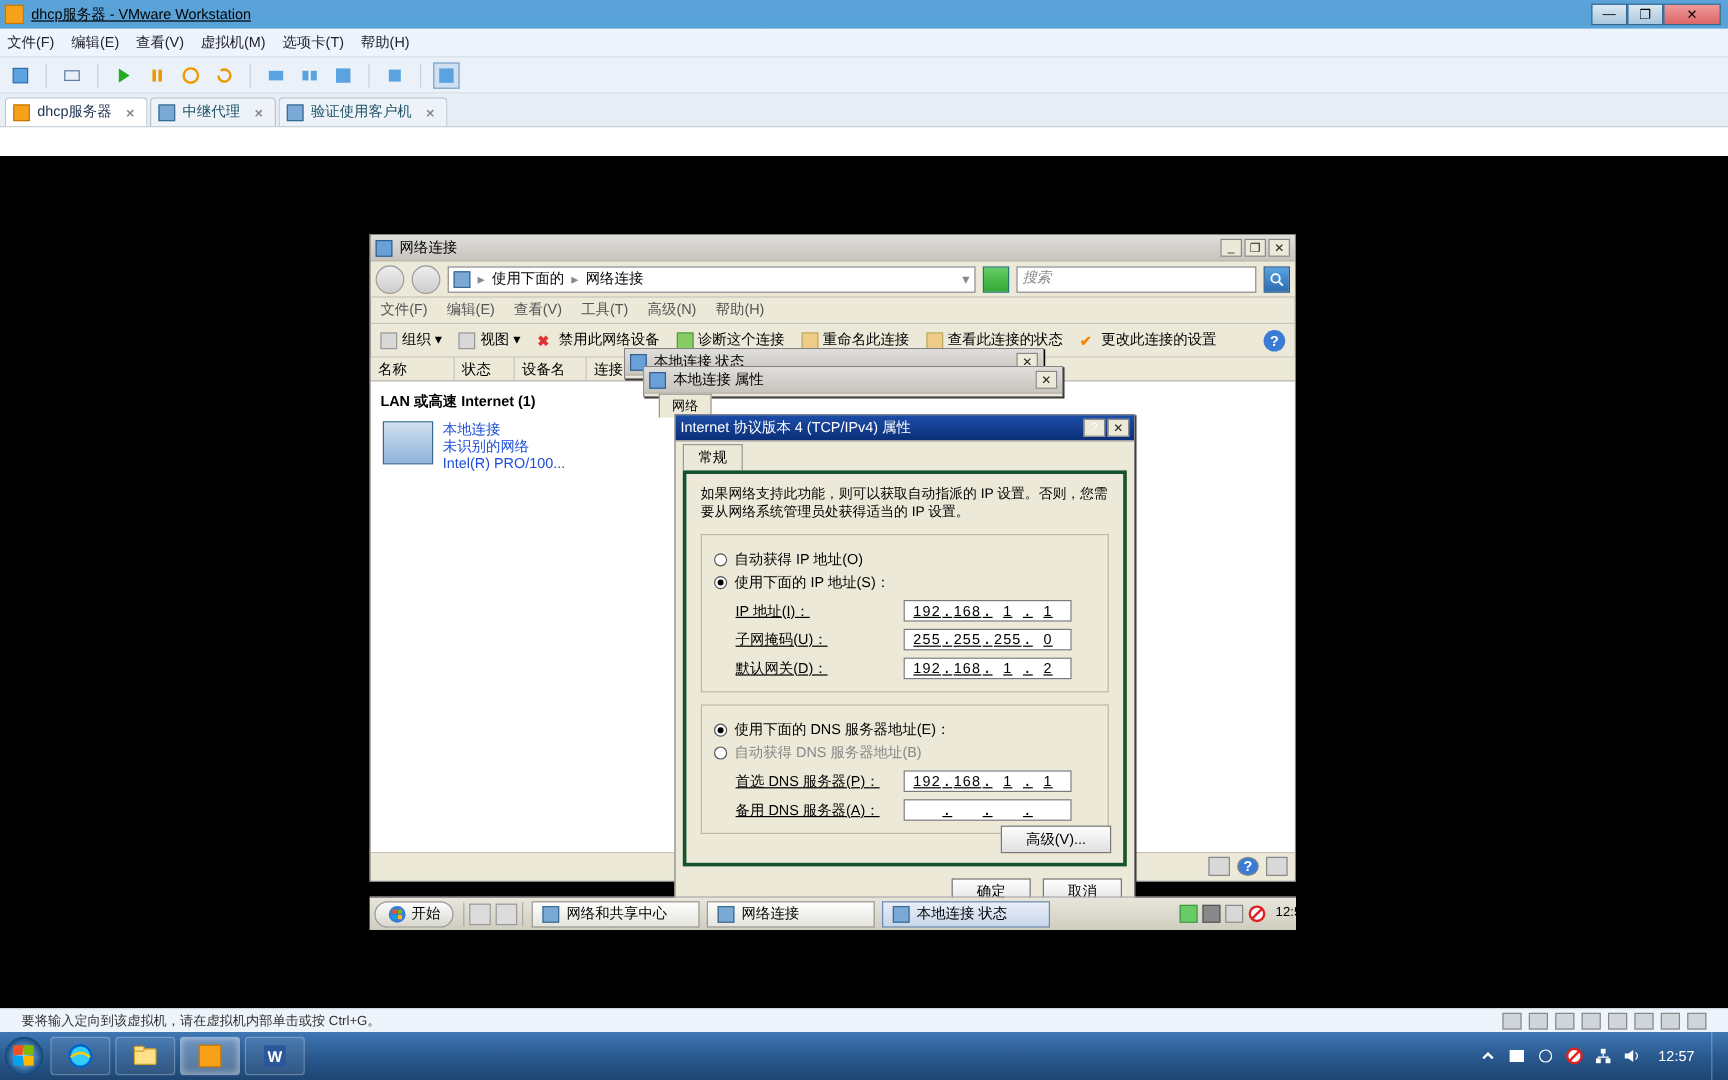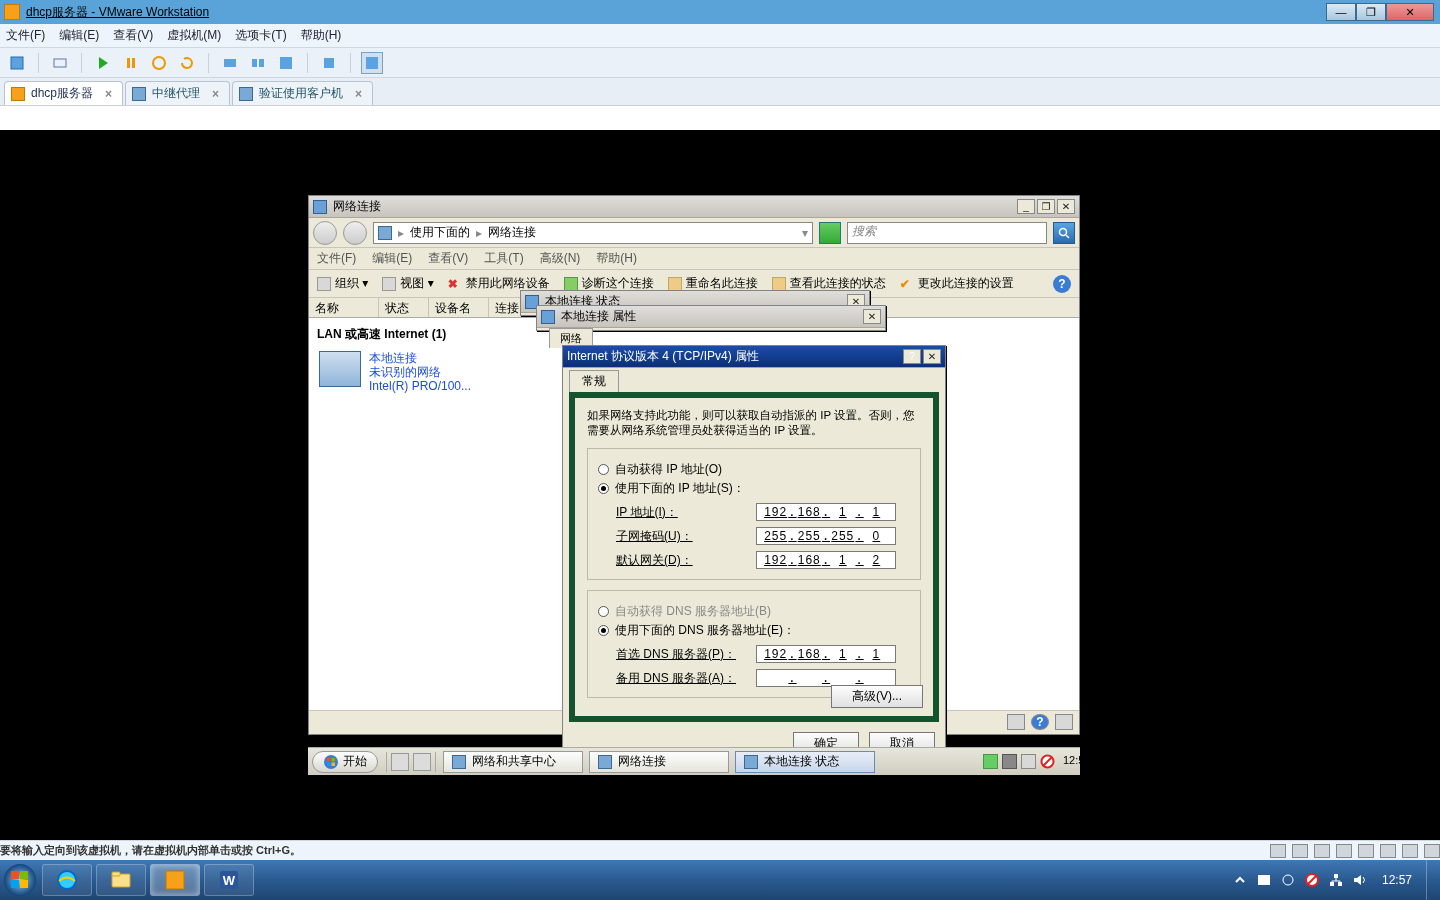--- a/index.html
+++ b/index.html
@@ -21,21 +21,21 @@
 .tb-sep { width:1px;height:20px;background:#c8d0d8;margin:0 4px;}
 .tb-btn { width:22px;height:22px;border:1px solid transparent;display:flex;align-items:center;justify-content:center;cursor:pointer;}
 .tb-btn svg{width:16px;height:16px;}
 .vm-tabs { height:28px; background:#e8eef6; border-bottom:1px solid #c8d0d8; display:flex; align-items:flex-end; padding:0 4px; gap:2px;}
 .vm-tab { height:24px; padding:0 10px 0 6px; background:#fff; border:1px solid #b8c4d0; border-bottom:none; border-top-left-radius:4px; border-top-right-radius:4px; display:flex; align-items:center; gap:6px; color:#235; cursor:pointer;}
 .vm-tab.inactive { background:#eef3f9; color:#256; }
 .vm-tab .x { color:#888; font-weight:bold; margin-left:6px; }
 .vm-tab .ico { width:14px;height:14px;background:#f7a11a;border:1px solid #c67800;}
 .vm-tab.inactive .ico { background:#7aa9d6;border-color:#3a6a90;}
 .vm-viewport { position:absolute; top:106px; left:0; right:0; bottom:20px; background:#000; }
-.vm-statusbar { position:absolute; left:0;right:0;bottom:0;height:20px;background:#eef4fb;border-top:1px solid #cfd8e0;display:flex;align-items:center;padding:0 0;color:#333;font-size:11px;font-weight:bold;}
+.vm-statusbar { position:absolute; left:0;right:0;bottom:0;height:20px;background:#eef4fb;border-top:1px solid #cfd8e0;display:flex;align-items:center;padding:0 18px;color:#333;font-size:11px;}
 .vm-status-icons { margin-left:auto; display:flex; gap:6px; }
 .vm-status-icons span{width:16px;height:14px;background:#d0d6dc;border:1px solid #888;}
 
 
 .guest { position:absolute; left:308px; top:65px; width:772px; height:580px; }
 
 .win { position:absolute; background:#ece9d8; border:1px solid #848284; box-shadow:1px 1px 0 #000; }
 .win-title { height:22px; background:linear-gradient(#e0dedb,#c7c4bd); border-bottom:1px solid #a9a69e; display:flex; align-items:center; padding:0 4px; font-size:12px;}
 .win-title.active { background:linear-gradient(#4a7abf,#355f9e); color:#fff; }
 .win-title .wicon{width:14px;height:14px;background:#6aa0d8;border:1px solid #35608e;margin-right:6px;}
@@ -72,21 +72,21 @@
 .statwin{left:212px;top:95px;width:350px;height:26px;}
 .propwin{left:228px;top:110px;width:350px;height:26px;}
 .propwin .tabstub{position:absolute;top:22px;left:12px;padding:2px 10px;border:1px solid #999;border-bottom:none;background:#ece9d8;font-size:11px;}
 
 
 .ipd { left:254px; top:150px; width:384px; height:410px; }
 .ipd .win-title{background:linear-gradient(#1b4da8,#0b2f78);color:#fff;}
 .ipd .helpbtn{width:18px;height:15px;margin-left:2px;background:#ece9d8;border:1px solid #888;display:flex;align-items:center;justify-content:center;font-size:10px;cursor:pointer;}
 .ipd .tabs{height:24px;display:flex;align-items:flex-end;padding:4px 6px 0;}
 .ipd .tab{padding:2px 12px;border:1px solid #999;border-bottom:none;background:#ece9d8;font-size:12px;cursor:pointer;}
-.ipd .pane{margin:0 6px 6px;border:6px solid #14532d;background:#ece9d8;padding:10px 12px 8px;height:330px;position:relative;}
+.ipd .pane{margin:0 6px 6px;border:3px solid #14532d;background:#ece9d8;padding:10px 12px 8px;height:330px;position:relative;}
 .ipd .desc{font-size:11.5px;line-height:15px;color:#000;margin-bottom:10px;}
 .ipd .grp{border:1px solid #bdb8a8;padding:10px 10px 10px 10px;margin-bottom:10px;position:relative;}
 .ipd .radio{display:flex;align-items:center;gap:6px;margin:2px 0;cursor:pointer;}
 .ipd .rdot{width:11px;height:11px;border:1px solid #555;border-radius:50%;background:#fff;display:flex;align-items:center;justify-content:center;}
 .ipd .rdot.sel::after{content:"";width:5px;height:5px;background:#000;border-radius:50%;}
 .ipd .row{display:flex;align-items:center;margin:6px 0 0 18px;text-decoration:underline;}
 .ipd .row label{width:140px;font-size:12px;}
 .ipd .ipbox{width:140px;height:18px;border:1px solid #7a7a7a;background:#fff;display:flex;align-items:center;justify-content:space-between;padding:0 6px;font-family:Consolas,monospace;font-size:12px;letter-spacing:1px;}
 .ipd .ipbox span{flex:1;text-align:center;}
 .ipd .dim{color:#888;}
@@ -370,27 +370,27 @@
                   <label>子网掩码(U)：</label>
                 <div class="ipbox"><span>255</span>.<span>255</span>.<span>255</span>.<span>0</span></div>
               </div>
               <div class="row">
                   <label>默认网关(D)：</label>
                 <div class="ipbox"><span>192</span>.<span>168</span>.<span>1</span>.<span>2</span></div>
               </div>
             </div>
 
             <div class="grp">
+              <div class="radio">
+                  <span class="rdot sel"></span>
+                  <span>使用下面的 DNS 服务器地址(E)：</span>
+                </div>
               <div class="radio dim">
                   <span class="rdot"></span>
                   <span>自动获得 DNS 服务器地址(B)</span>
-                </div>
-              <div class="radio">
-                  <span class="rdot sel"></span>
-                  <span>使用下面的 DNS 服务器地址(E)：</span>
                 </div>
               <div class="row">
                   <label>首选 DNS 服务器(P)：</label>
                 <div class="ipbox"><span>192</span>.<span>168</span>.<span>1</span>.<span>1</span></div>
               </div>
               <div class="row">
                   <label>备用 DNS 服务器(A)：</label>
                 <div class="ipbox"><span></span>.<span></span>.<span></span>.<span></span></div>
               </div>
             </div>

